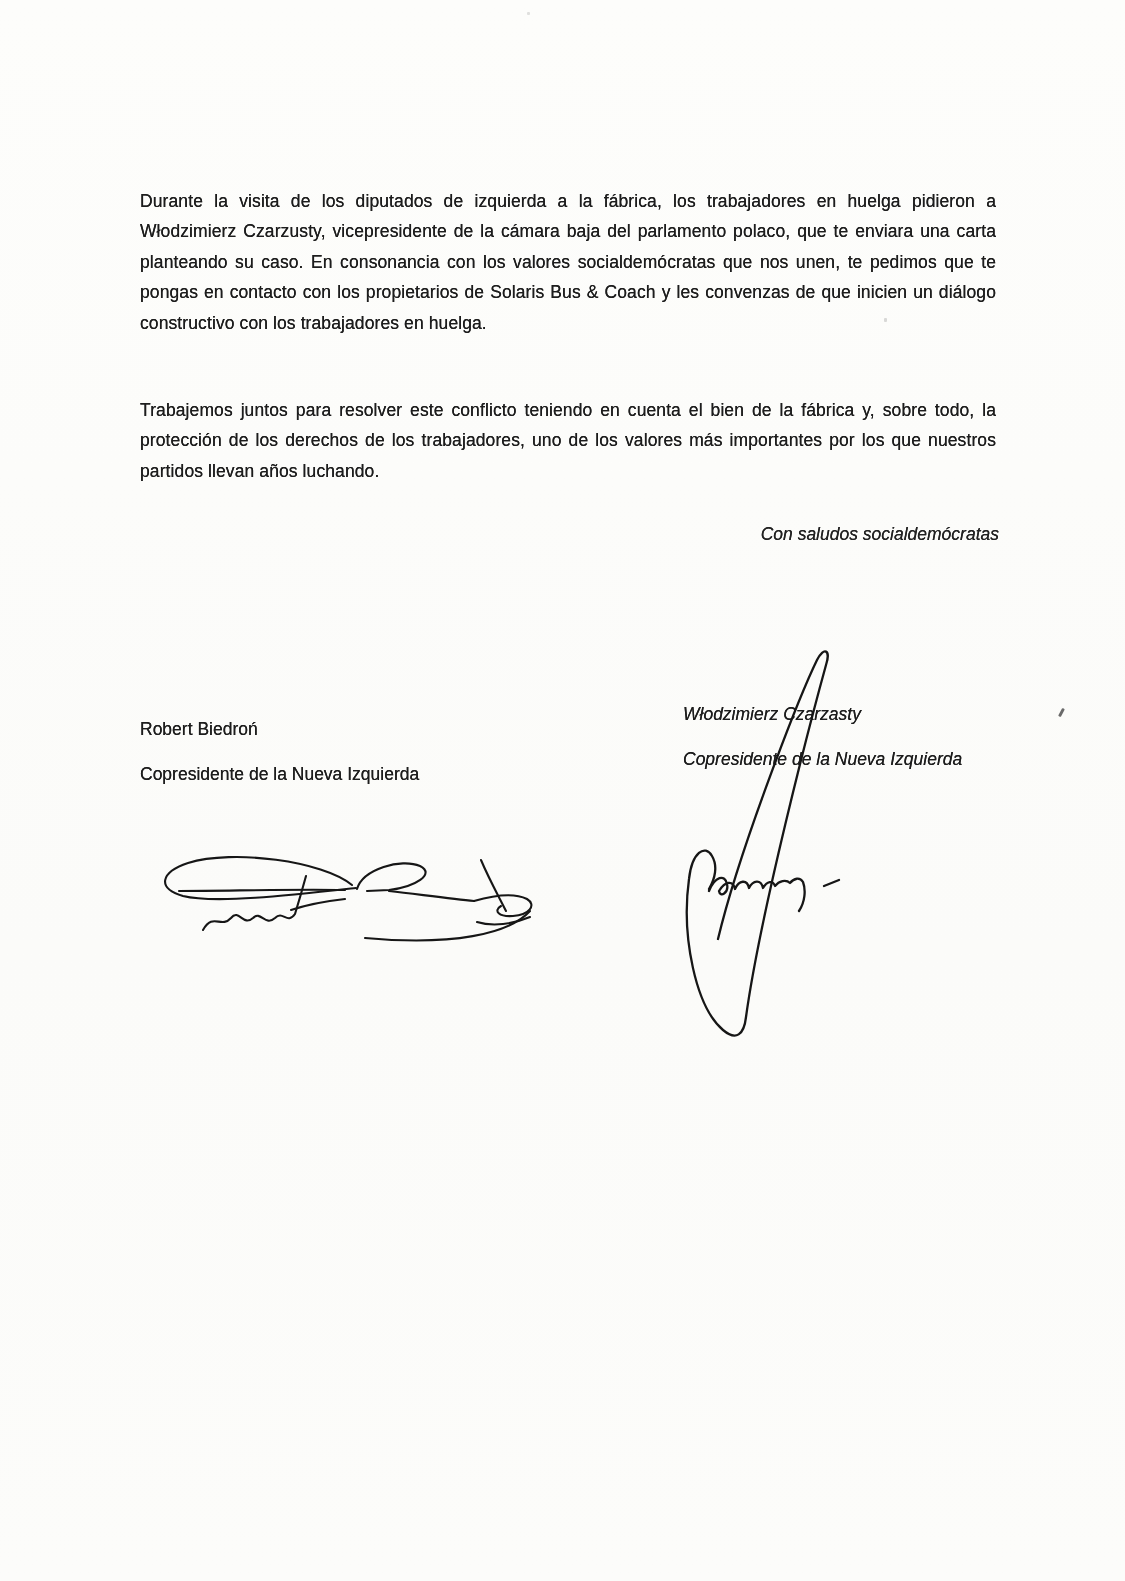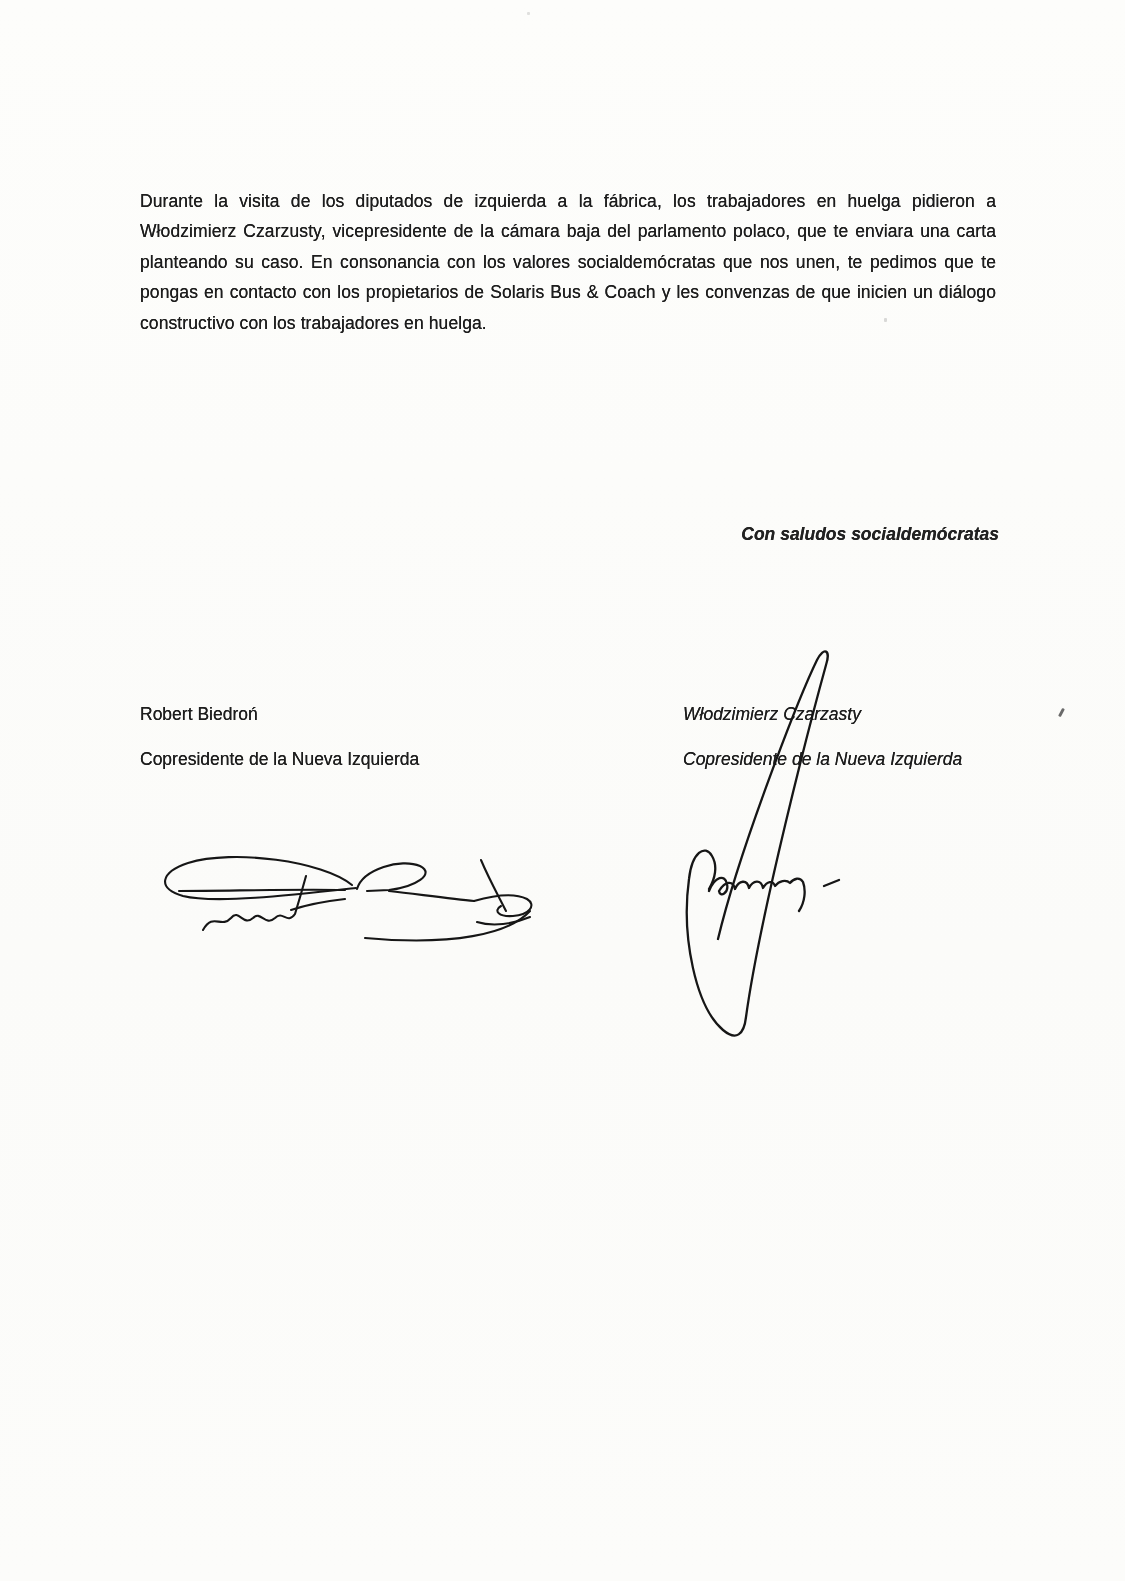--- a/index.html
+++ b/index.html
@@ -34,30 +34,29 @@
   #para-1 { top: 168px; }
   #para-2 { top: 377px; }
   .closing {
     position: absolute;
     top: 524px;
     right: 126px;
     font-size: 17.5px;
     font-style: italic;
     color: #222;
     text-shadow: 0 0 0.4px #222;
-    font-weight: bold;
   }
   .sig-name, .sig-title {
     position: absolute;
     font-size: 17.5px;
     color: #1d1d1d;
     text-shadow: 0 0 0.45px #1d1d1d;
     white-space: nowrap;
   }
-  .col-left  { left: 140px; }
+  .col-left  { left: 140px; margin-top: 15px; }
   .col-right { left: 683px; font-style: italic; }
   .row-name  { top: 704px; }
   .row-title { top: 749px; }
   .sig-svg {
     position: absolute;
     pointer-events: none;
   }
   #sig-left {
     left: 143px;
     top: 833px;
@@ -106,20 +105,21 @@
     opacity: 0.15;
   }
 </style>
 </head>
 <body>
 
 <div class="page">
 
   <p class="para" id="para-1">Durante la visita de los diputados de izquierda a la fábrica, los trabajadores en huelga pidieron a Włodzimierz Czarzusty, vicepresidente de la cámara baja del parlamento polaco, que te enviara una carta planteando su caso. En consonancia con los valores socialdemócratas que nos unen, te pedimos que te pongas en contacto con los propietarios de Solaris Bus &amp; Coach y les convenzas de que inicien un diálogo constructivo con los trabajadores en huelga.</p>
 
+  <p class="para" id="para-2">Trabajemos juntos para resolver este conflicto teniendo en cuenta el bien de la fábrica y, sobre todo, la protección de los derechos de los trabajadores, uno de los valores más importantes por los que nuestros partidos llevan años luchando.</p>
 
   <div class="closing">Con saludos socialdemócratas</div>
 
   <div class="sig-name col-left row-name">Robert Biedroń</div>
 
   <div class="sig-title col-left row-title">Copresidente de la Nueva Izquierda</div>
 
   <div class="sig-name col-right row-name">Włodzimierz Czarzasty</div>
 
   <div class="sig-title col-right row-title">Copresidente de la Nueva Izquierda</div>

